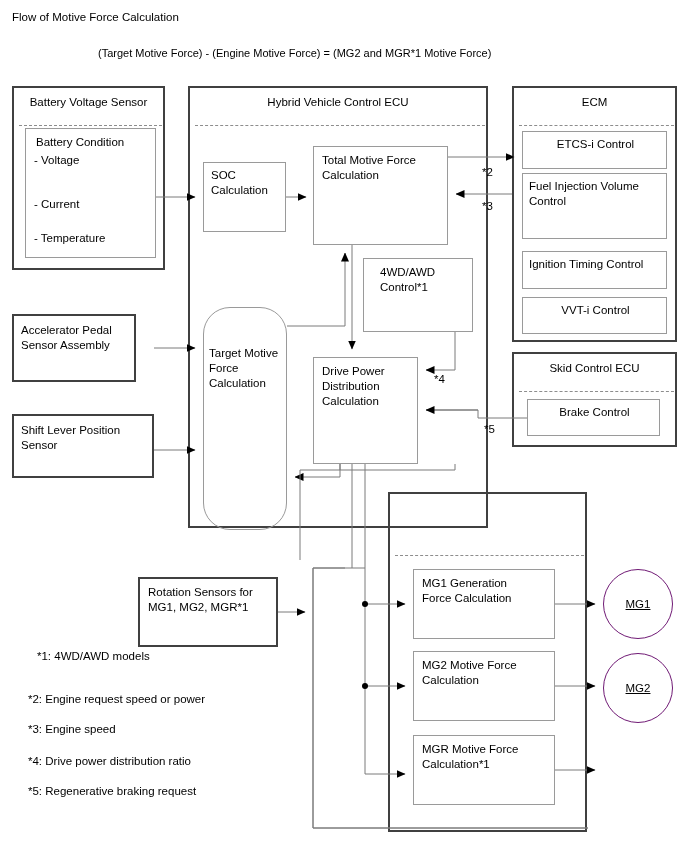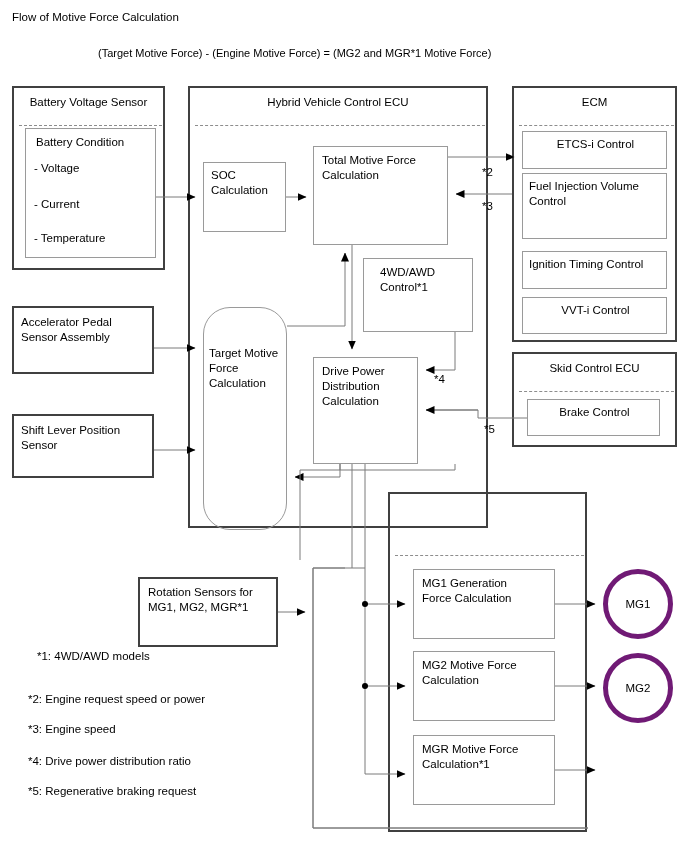--- a/index.html
+++ b/index.html
@@ -11,45 +11,45 @@
   svg.wires{position:absolute;left:0;top:0;width:688px;height:852px;pointer-events:none;}
   .box{position:absolute;box-sizing:border-box;border:2px solid #404040;background:transparent;}
   .box.inner{border:1px solid #9a9a9a;}
   .lbl{position:absolute;white-space:pre;line-height:15px;}
   .ctr{text-align:center;}
   .title-text{font-size:11.5px;}
   .eq-text{font-size:11px;}
   .grp-title{position:absolute;width:100%;text-align:center;font-size:11.5px;line-height:14px;}
   .btxt{position:absolute;font-size:11.5px;line-height:15px;white-space:pre;}
   .dash{position:absolute;border-top:1px dashed #8d8d8d;height:0;}
-  .circle{position:absolute;box-sizing:border-box;border:5px solid #701a75;border-radius:50%;
-          display:flex;align-items:center;justify-content:center;font-size:11.5px;}
+  .circle{position:absolute;box-sizing:border-box;border:1px solid #701a75;border-radius:50%;
+          display:flex;align-items:center;justify-content:center;font-size:11.5px;text-decoration:underline;}
   .note{position:absolute;font-size:11.5px;line-height:15px;white-space:pre;}
   .ref{position:absolute;font-size:11.5px;}
 </style>
 </head>
 <body>
 
 <div id="canvas">
 
   <div class="lbl title-text" style="left:12px;top:10px;">Flow of Motive Force Calculation</div>
   <div class="lbl eq-text" style="left:98px;top:46px;">(Target Motive Force) - (Engine Motive Force) = (MG2 and MGR*1 Motive Force)</div>
 
   <div class="box" style="left:12px;top:86px;width:153px;height:184px;">
     <div class="grp-title" style="top:7px;">Battery Voltage Sensor</div>
     <div class="dash" style="left:5px;top:37px;width:143px;"></div>
   </div>
   <div class="box inner" style="left:25px;top:128px;width:131px;height:130px;">
     <div class="btxt" style="left:10px;top:6px;">Battery Condition</div>
-    <div class="btxt" style="left:8px;top:32px;">- Voltage</div>
+    <div class="btxt" style="left:8px;top:24px;">- Voltage</div>
     <div class="btxt" style="left:8px;top:68px;">- Current</div>
     <div class="btxt" style="left:8px;top:102px;">- Temperature</div>
   </div>
 
-  <div class="box" style="left:12px;top:306px;width:142px;height:68px;">
+  <div class="box" style="left:12px;top:314px;width:124px;height:68px;">
     <div class="btxt" style="left:7px;top:7px;">Accelerator Pedal
 Sensor Assembly</div>
   </div>
 
   <div class="box" style="left:12px;top:414px;width:142px;height:64px;">
     <div class="btxt" style="left:7px;top:7px;">Shift Lever Position
 Sensor</div>
   </div>
 
   <div class="box" style="left:188px;top:86px;width:300px;height:442px;">

